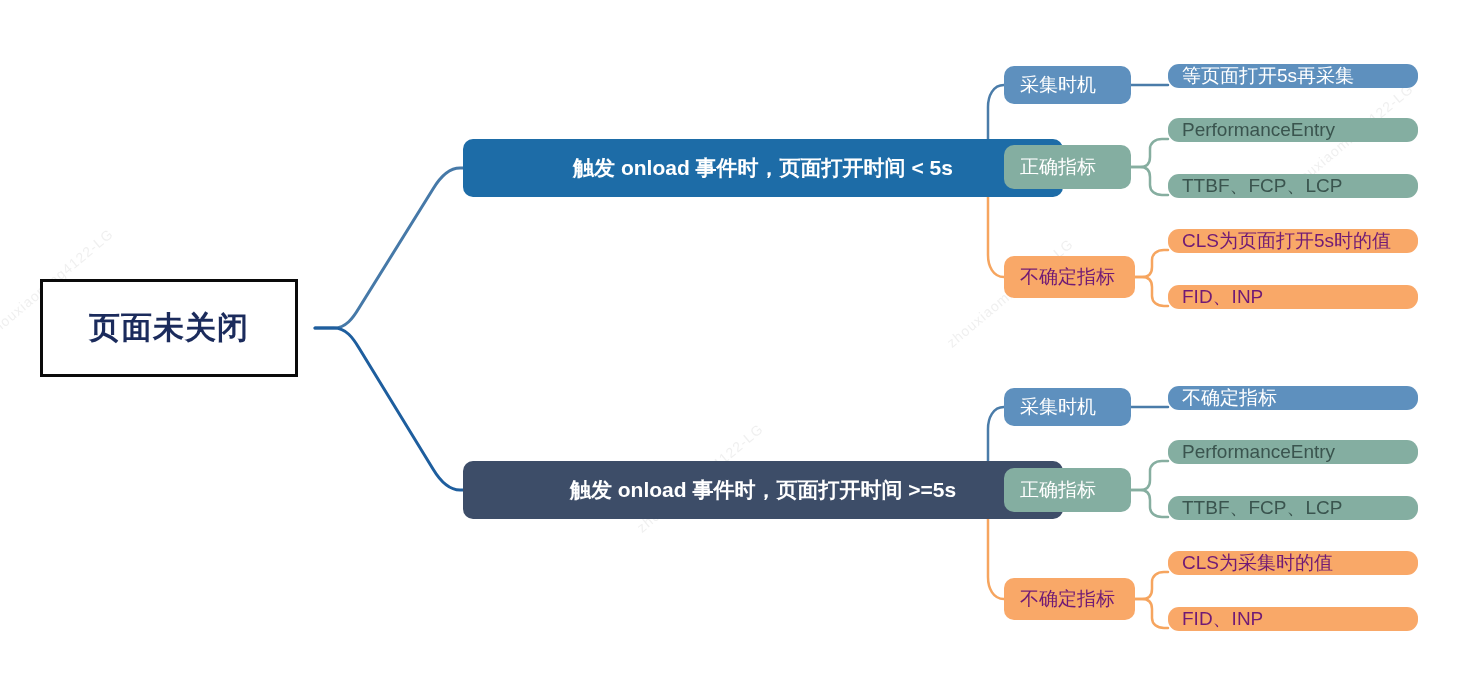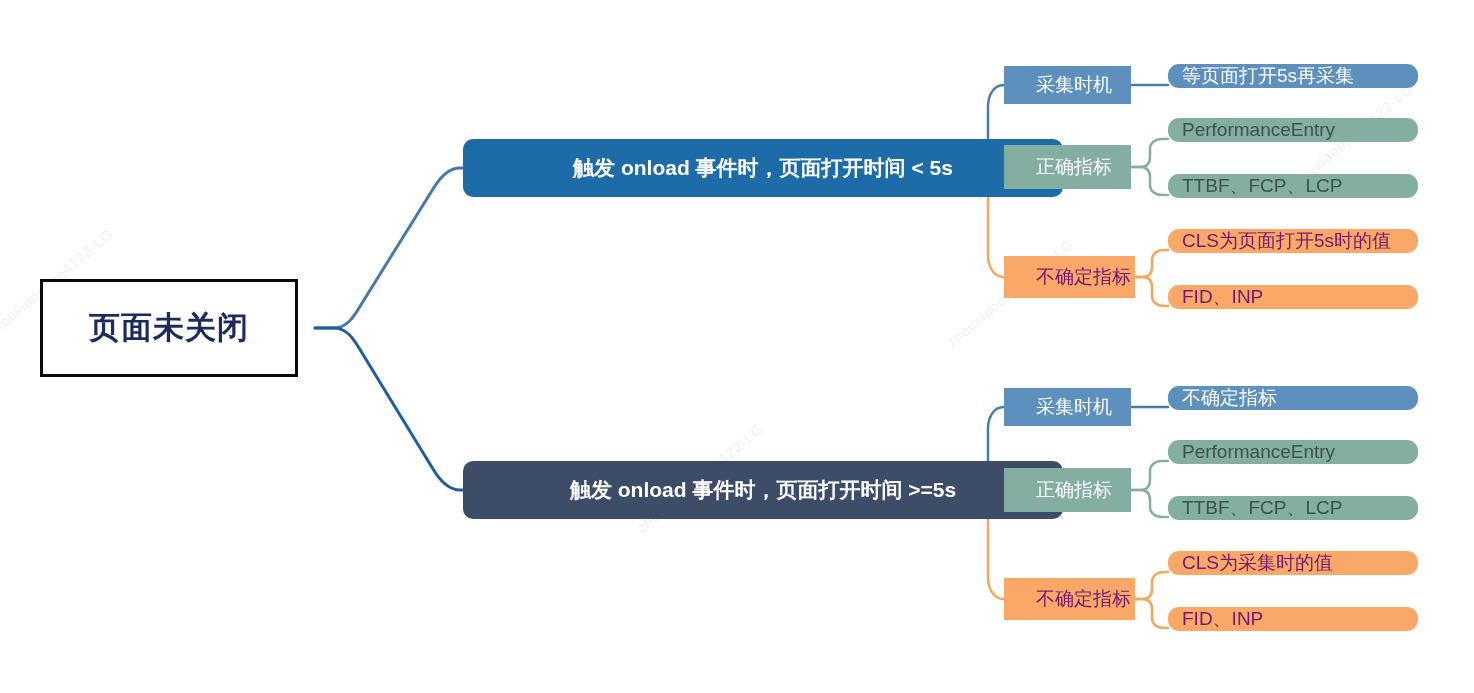--- a/index.html
+++ b/index.html
@@ -18,22 +18,22 @@
   }
   .branch-node{
     left:463px;width:600px;height:58px;border-radius:10px;
     justify-content:center;
     font-size:21px;font-weight:bold;color:#ffffff;
   }
   .branch-1{top:139px;background:#1D6CA7;}
   .branch-2{top:461px;background:#3D4D68;}
 
   .child-node{
-    left:1004px;border-radius:0;
-    padding-left:32px;font-size:19px;color:#ffffff;
+    left:1004px;border-radius:10px;
+    padding-left:16px;font-size:19px;color:#ffffff;
   }
   .leaf-node{
     left:1168px;width:250px;height:24px;border-radius:11px;
     padding-left:14px;font-size:19px;color:#ffffff;
   }
   .bg-blue{background:#5E90BE;}
   .bg-green{background:#84AEA1;}
   .bg-orange{background:#F9A868;}
   .txt-green-dark{color:#3A544E;}
   .txt-orange-dark{color:#701a75;}

